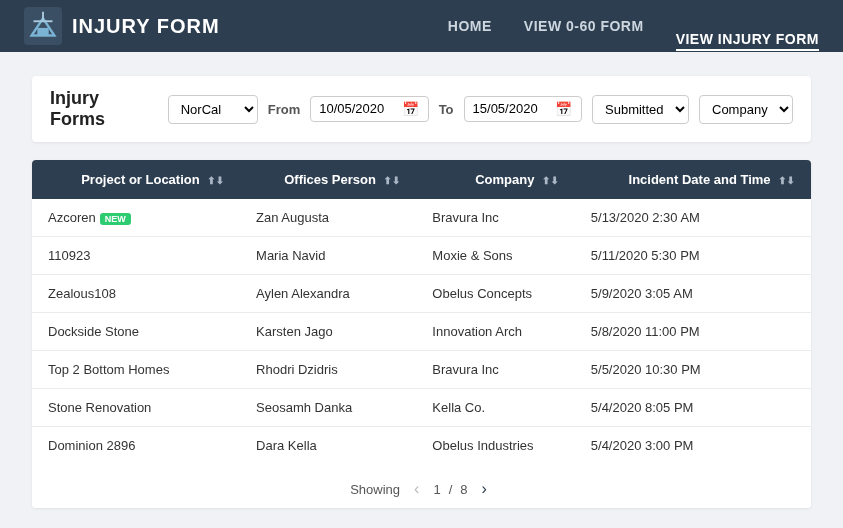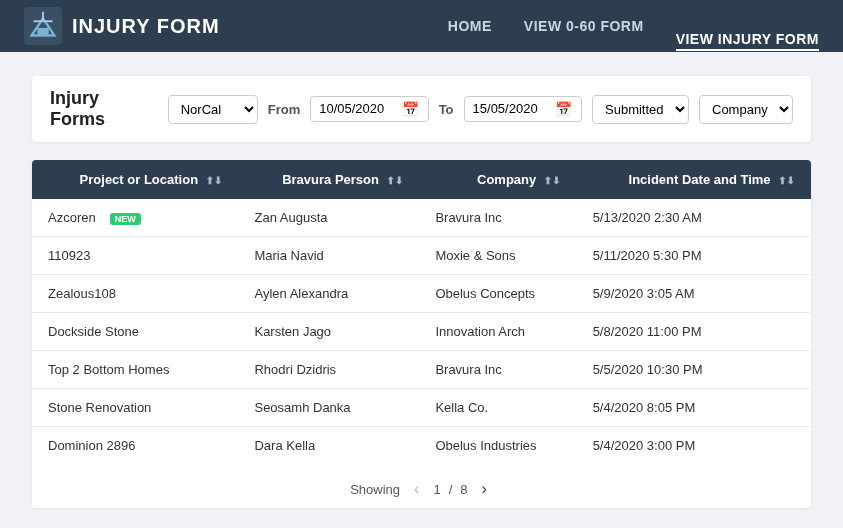--- a/index.html
+++ b/index.html
@@ -136,21 +136,21 @@
       color: #333;
     }
     .new-badge {
       display: inline-block;
       background: #2ecc71;
       color: #fff;
       font-size: 9px;
       font-weight: bold;
       border-radius: 3px;
       padding: 1px 5px;
-      margin-left: 14px;
+      margin-left: 4px;
       vertical-align: middle;
       text-transform: uppercase;
     }
 
     
     .pagination {
       display: flex;
       justify-content: center;
       align-items: center;
       padding: 14px 0 8px;
@@ -223,21 +223,21 @@
 
   <div class="table-wrapper">
     <table>
       <thead>
         <tr>
           <th>
             <span>Project or Location</span>
             <span class="sort-icon">⬆⬇</span>
           </th>
           <th>
-            <span>Bravura Person</span>
+            <span>Offices Person</span>
             <span class="sort-icon">⬆⬇</span>
           </th>
           <th>
             <span>Company</span>
             <span class="sort-icon">⬆⬇</span>
           </th>
           <th>
             <span>Incident Date and Time</span>
             <span class="sort-icon">⬆⬇</span>
           </th>

